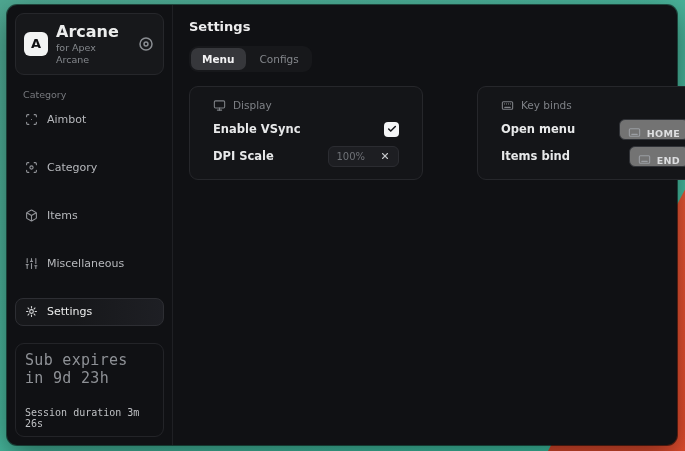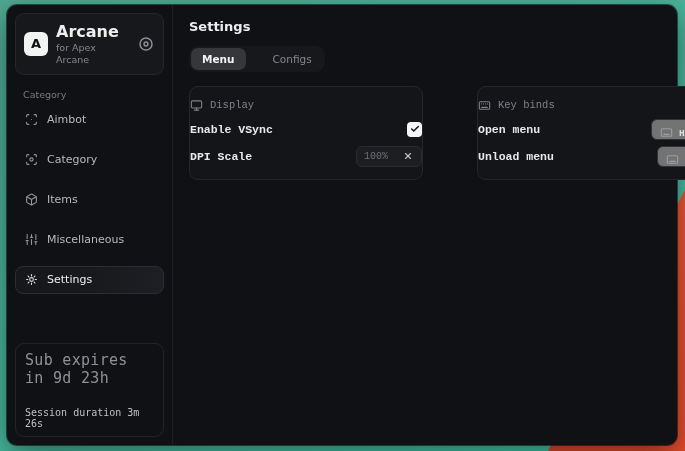--- a/index.html
+++ b/index.html
@@ -32,48 +32,48 @@
     color:#101114; font-weight:bold; font-size:13px; display:flex;
     align-items:center; justify-content:center; flex:0 0 24px; }
   .brand-text { flex:1; line-height:1.25; }
   .brand-name { font-size:16px; font-weight:bold; color:#eceded; }
   .brand-sub { font-size:9.5px; color:#85888d; }
   .brand-action { width:18px; height:18px; color:#8a8d92; display:flex;
     align-items:center; justify-content:center; cursor:pointer; }
 
   .category { font-size:9.5px; color:#77797e; margin:14px 8px 6px; }
 
-  .nav { display:flex; flex-direction:column; gap:12px; }
+  .nav { display:flex; flex-direction:column; gap:20px; }
   .nav-item { display:flex; align-items:center; gap:9px; height:28px;
     padding:0 9px; border-radius:8px; border:1px solid transparent;
     color:#b6b8bc; font-size:11px; cursor:pointer; }
   .nav-item .ic { width:13px; height:13px; color:#94969b; display:flex; }
   .nav-item.active { background:linear-gradient(90deg,#17181b 40%,#1e1f24 100%);
     border-color:#2d2e33; color:#eceded; }
   .nav-item.active .ic { color:#d6d7d9; }
 
   .spacer { flex:1; }
   .session { border:1px solid #232428; border-radius:9px; padding:7px 9px;
     font-family:"DejaVu Sans Mono","Liberation Mono",monospace; }
   .session-line1 { font-size:15px; color:#8e9196; letter-spacing:.3px; }
   .session-line2 { font-size:10px; color:#bfc1c4; margin-top:20px; }
 
   
   .main { flex:1; padding:14px 16px; }
   .page-title { font-size:13px; font-weight:bold; color:#ededee; }
 
-  .tabs { display:inline-flex; gap:16px; background:#17181b; border-radius:9px;
+  .tabs { display:inline-flex; gap:3px; background:#17181b; border-radius:9px;
     padding:2px; margin-top:12px; }
   .tab { font-size:10.5px; padding:5px 11px; border-radius:7px; cursor:pointer; }
   .tab.active { background:#36373b; color:#f2f2f3; font-weight:bold; }
   .tab.inactive { color:#84878c; }
 
   .cards { display:flex; gap:10px; margin-top:14px; }
   .card { background:#141518; border:1px solid #26272b; border-radius:9px;
-    padding:9px 0 11px;font-family:Liberation Mono, monospace; }
+    padding:9px 23px 11px; }
   .card.display { width:234px; }
   .card.keybinds { width:236px;margin-left:44px; }
   .card-head { display:flex; align-items:center; gap:7px; color:#7e8186;
     font-size:10.5px; height:18px; }
   .card-head .ic { width:13px; height:13px; display:flex; }
   .row { display:flex; align-items:center; justify-content:space-between;
     height:24px; margin-top:3px; }
   .row-label { font-size:11.5px; font-weight:bold; color:#e7e8e9; }
 
   .checkbox { width:15px; height:15px; background:#f4f5f6; border-radius:4px;
@@ -276,21 +276,21 @@
                 <svg viewBox="0 0 24 24" fill="none" stroke="currentColor" stroke-width="2" stroke-linecap="round">
                   <rect x="2.5" y="5" width="19" height="14" rx="2"></rect>
                     <path d="M7 15.5h10"></path>
                 </svg>
               </span>
               <span class="bind-key">HOME</span>
             </span>
           </div>
 
           <div class="row">
-            <span class="row-label">Unload menu</span>
+            <span class="row-label">Items bind</span>
             <span class="bind-btn">
               <span class="ic">
                 <svg viewBox="0 0 24 24" fill="none" stroke="currentColor" stroke-width="2" stroke-linecap="round">
                   <rect x="2.5" y="5" width="19" height="14" rx="2"></rect>
                     <path d="M7 15.5h10"></path>
                 </svg>
               </span>
               <span class="bind-key">END</span>
             </span>
           </div>

